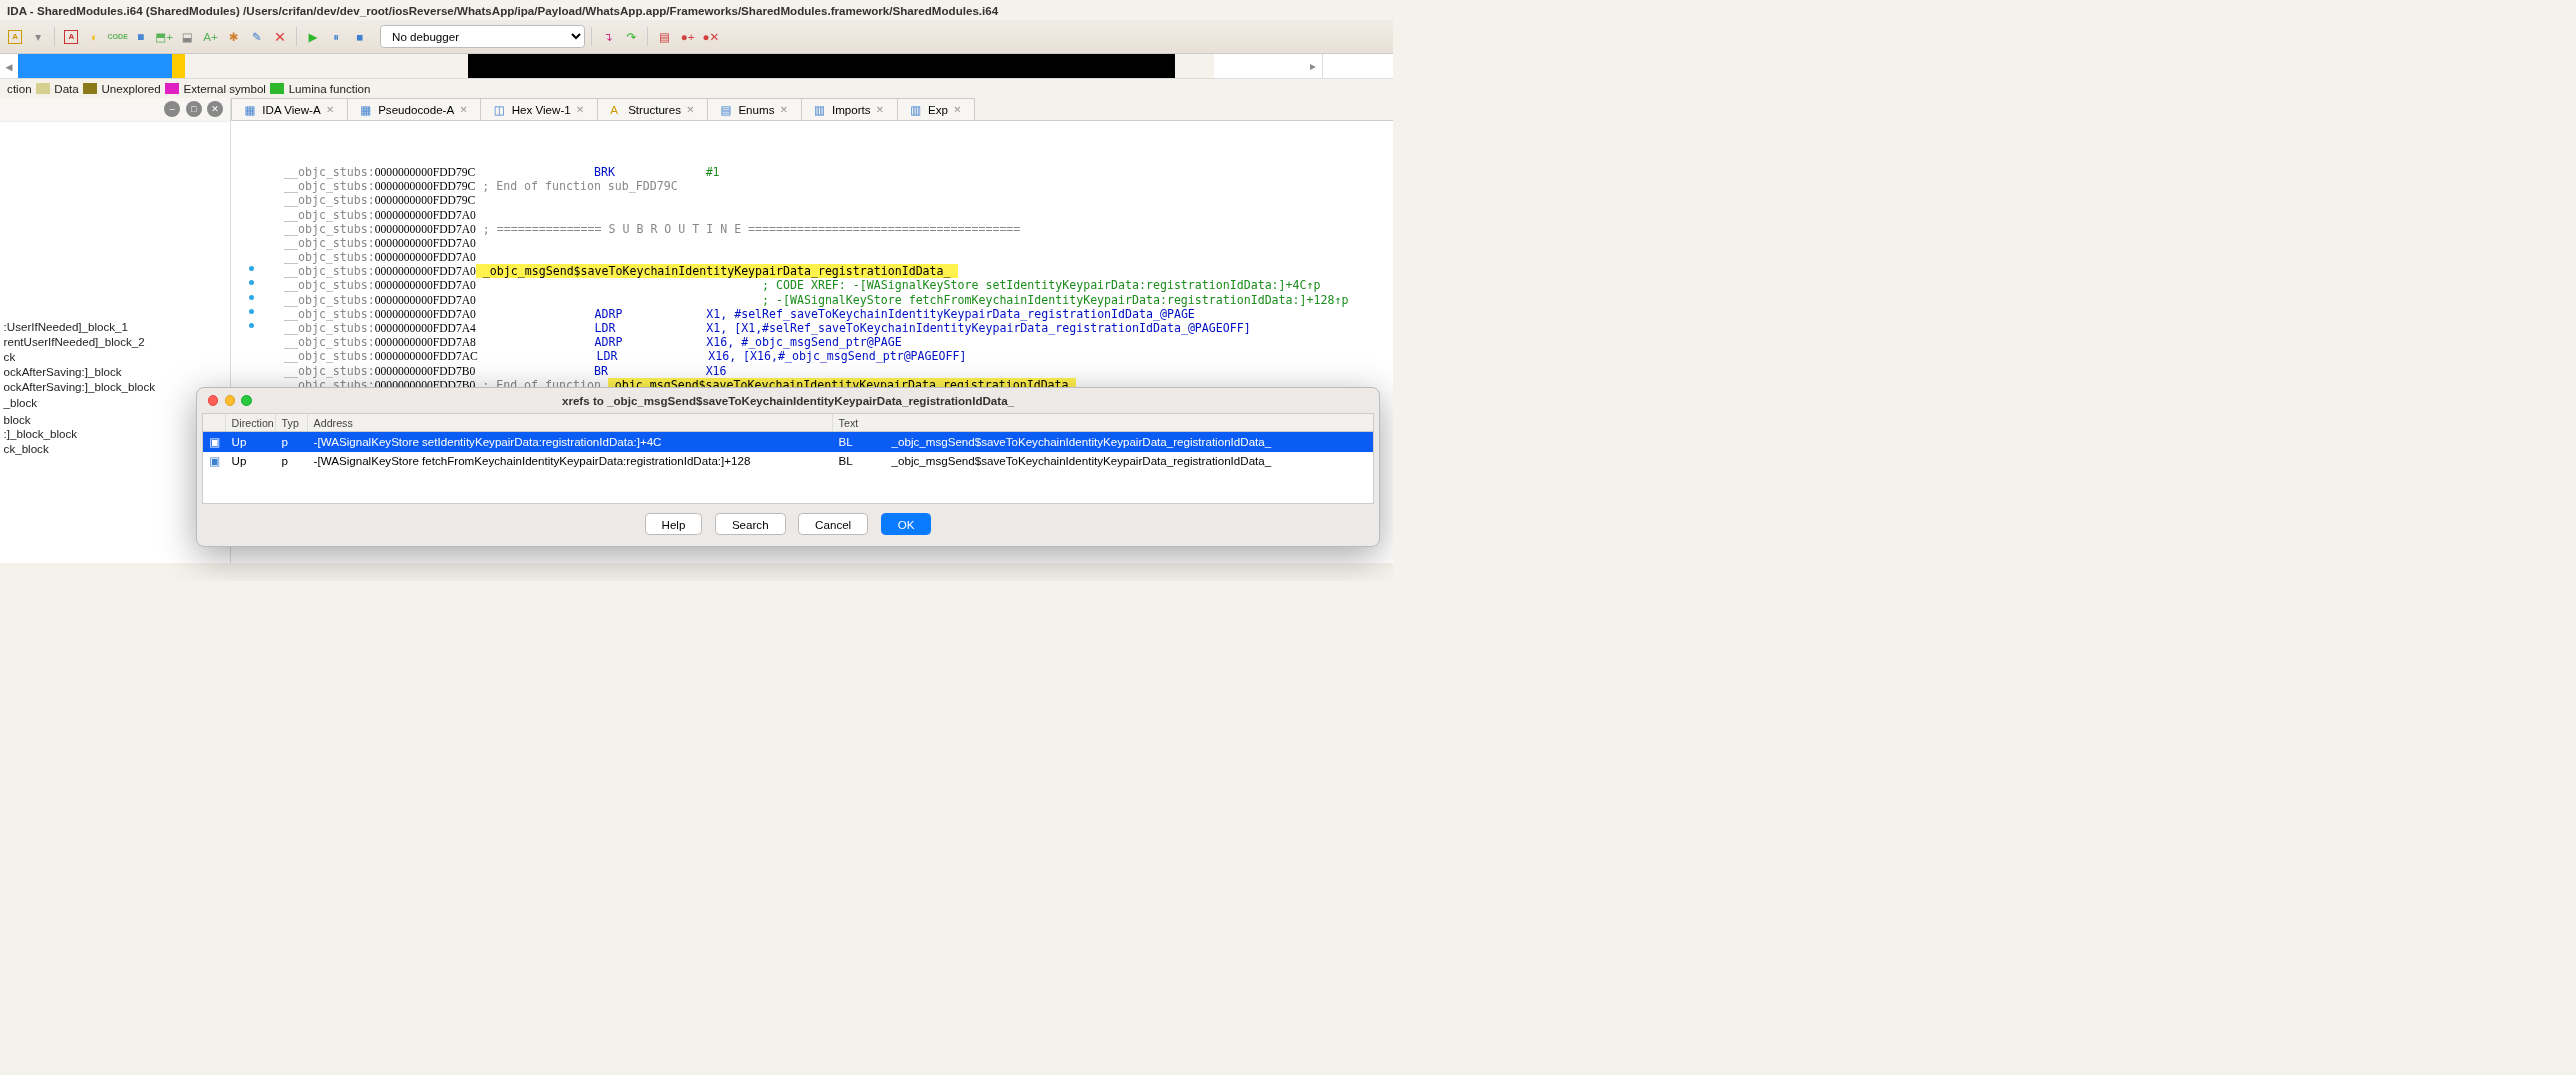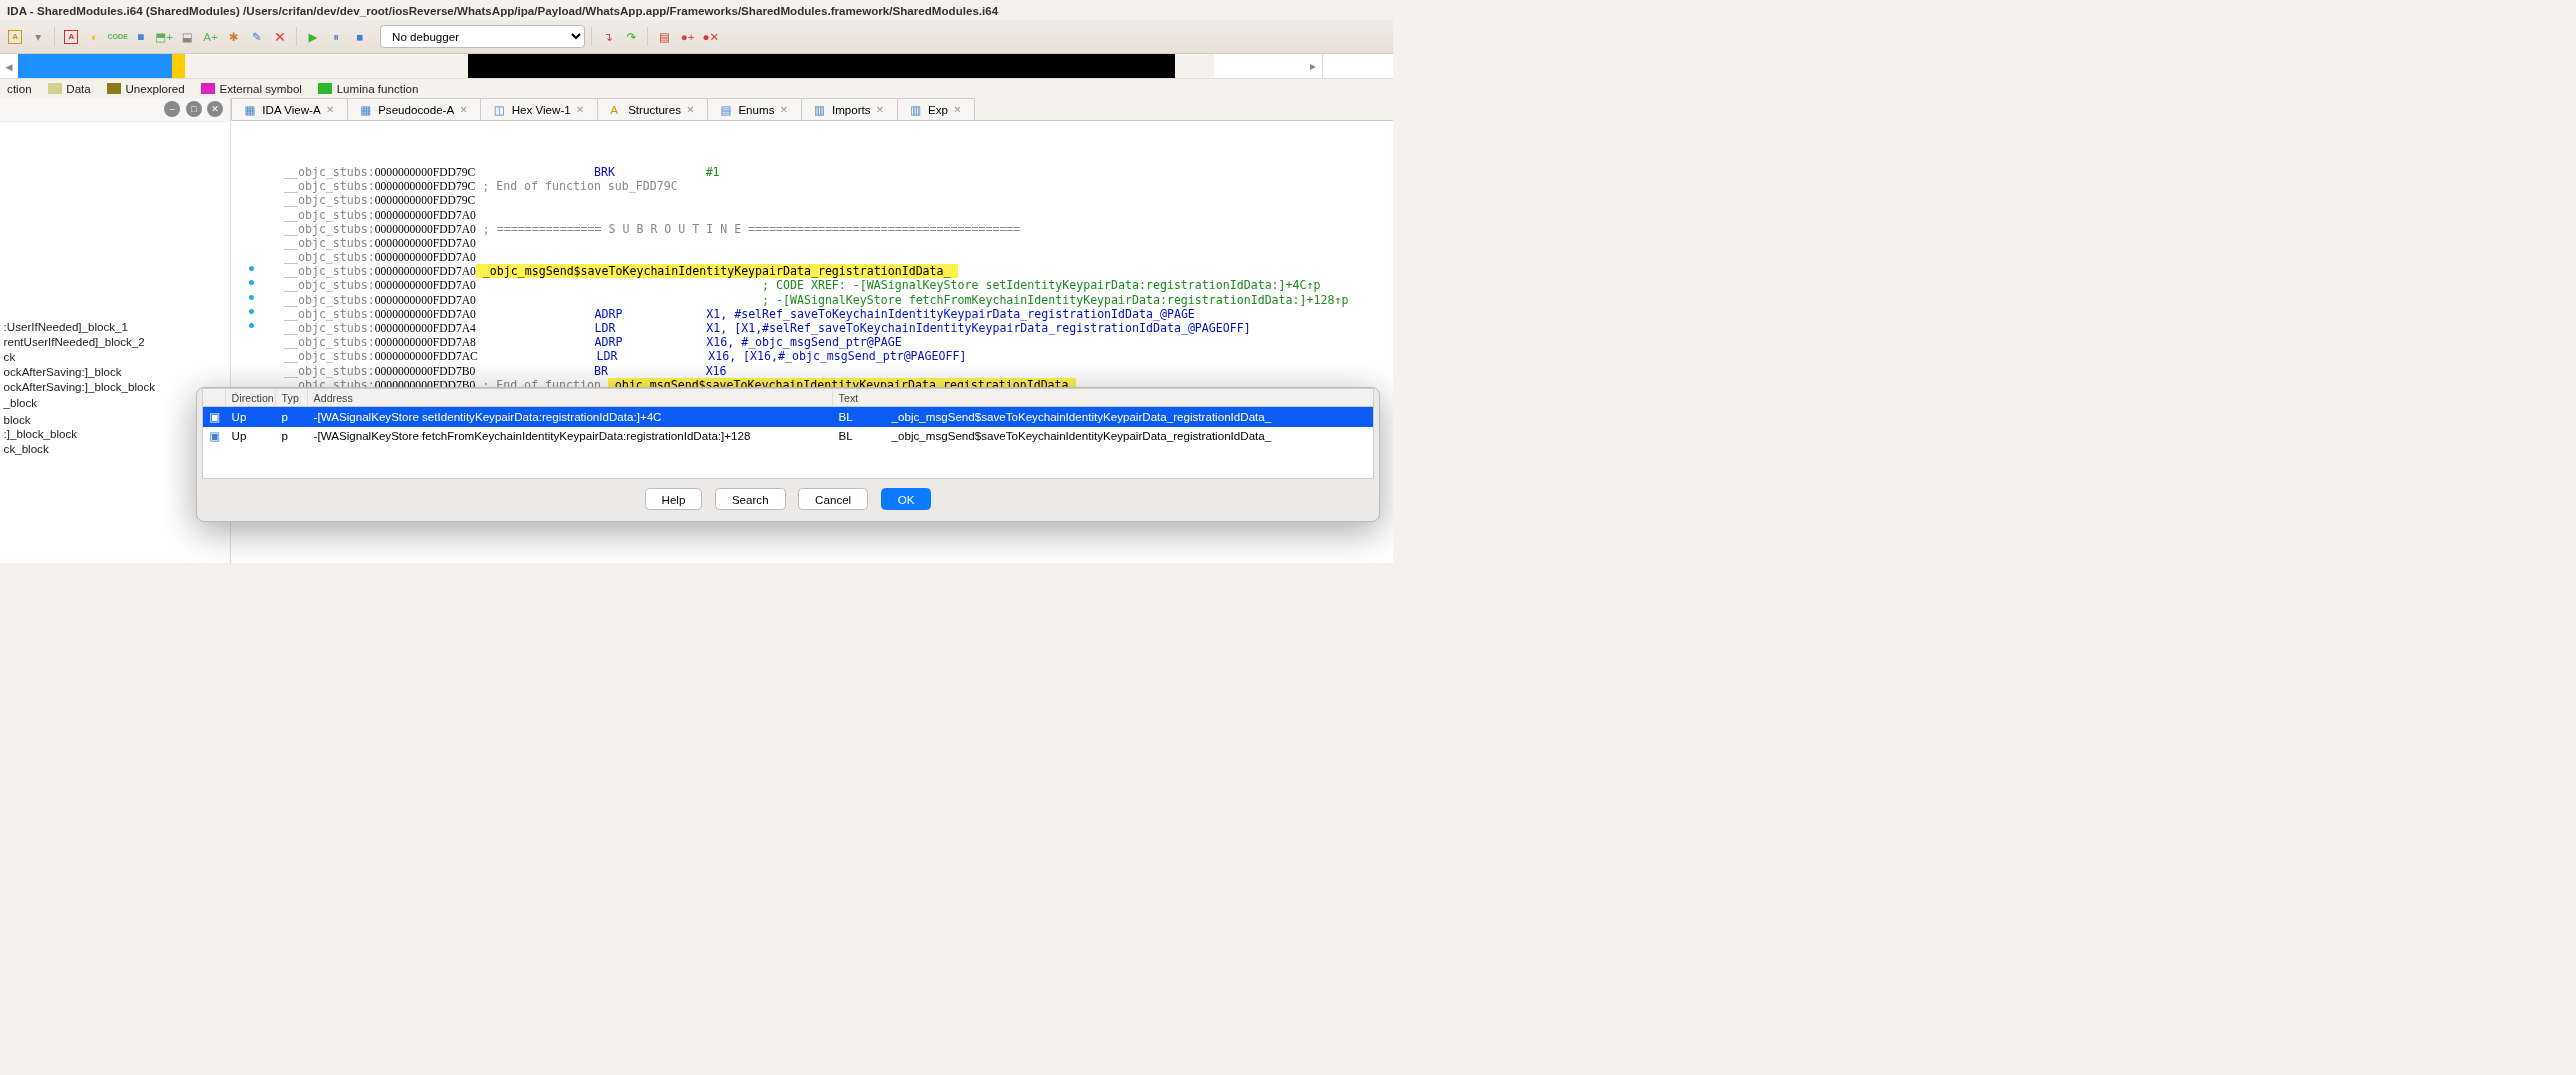--- a/index.html
+++ b/index.html
@@ -7,21 +7,21 @@
 .title-bar { background: #f5f1eb; padding: 3.6px 7.1px; font-size: 11.6px; font-weight: 600; color: #333; }
 .toolbar { background: linear-gradient(#f0ece6, #e8e0d6); border-bottom: 0.9px solid #ccc; padding: 3.6px 5.3px; display: flex; align-items: center; gap: 3.6px; height: 34px; }
 .toolbar-btn { width: 19.6px; height: 19.6px; display: inline-flex; align-items: center; justify-content: center; border-radius: 2.7px; cursor: pointer; }
 .toolbar-sep { width: 0.9px; height: 19.6px; background: #ccc; margin: 0 2.7px; }
 .debugger-select { flex: 0 0 auto; margin-left: 7.1px; }
 .debugger-select select { font-size: 11.6px; padding: 2.7px 7.1px; border: 0.9px solid #bbb; border-radius: 3.6px; background: #fff; width: 205px; height: 23px; }
 .nav-strip { height: 25px; background: #fff; border-bottom: 0.9px solid #ddd; display: flex; position: relative; }
 .nav-colored { height: 100%; display: flex; flex: 1; }
 .nav-seg { height: 100%; }
 .nav-arrow { width: 18px; height: 100%; display: flex; align-items: center; justify-content: center; color: #888; cursor: pointer; }
-.legend-bar { padding: 2.7px 7.1px; background: #f5f1eb; display: flex; gap: 16px; font-size: 11.6px; color: #222; align-items: center; }
+.legend-bar { padding: 2.7px 7.1px; background: #f5f1eb; display: flex; gap: 4px; font-size: 11.6px; color: #222; align-items: center; }
 .legend-item { display: flex; align-items: center; gap: 4.5px; }
 .legend-box { width: 14.2px; height: 11.6px; }
 .main-layout { display: flex; height: calc(100% - 116px); }
 .left-panel { width: 231px; background: #fff; border-right: 0.9px solid #ddd; display: flex; flex-direction: column; }
 .left-panel-header { display: flex; justify-content: flex-end; padding: 3.6px 7.1px; gap: 5.3px; border-bottom: 0.9px solid #eee; background: #f8f6f2; }
 .round-btn { width: 16px; height: 16px; border-radius: 50%; background: #888; display: flex; align-items: center; justify-content: center; color: #fff; font-size: 9px; cursor: pointer; }
 .func-list { flex: 1; overflow: hidden; padding: 1.8px 0; font-size: 11.6px; color: #222; white-space: nowrap; }
 .func-item { padding: 0.9px 3.6px; }
 .content-panel { flex: 1; display: flex; flex-direction: column; overflow: hidden; }
 .tabs-bar { display: flex; background: #f5f1eb; border-bottom: 0.9px solid #ccc; height: 23px; align-items: flex-end; }
@@ -202,20 +202,26 @@
     <div class="disasm">
       <div class="gutter-dots" id="gutter"><div class="blue-dot" style="top: 145px; left: 0px;"></div><div class="blue-dot" style="top: 159px; left: 0px;"></div><div class="blue-dot" style="top: 174px; left: 0px;"></div><div class="blue-dot" style="top: 188px; left: 0px;"></div><div class="blue-dot" style="top: 202px; left: 0px;"></div></div>
       <div id="disasm-lines"><div class="dis-line"><span class="seg-prefix">__objc_stubs:</span><span class="seg-addr">0000000000FDD79C</span><span>                 </span><span class="mnemonic">BRK</span><span>             </span><span class="op-num">#1</span></div><div class="dis-line"><span class="seg-prefix">__objc_stubs:</span><span class="seg-addr">0000000000FDD79C</span><span class="dis-comment"> ; End of function sub_FDD79C</span></div><div class="dis-line"><span class="seg-prefix">__objc_stubs:</span><span class="seg-addr">0000000000FDD79C</span></div><div class="dis-line"><span class="seg-prefix">__objc_stubs:</span><span class="seg-addr">0000000000FDD7A0</span></div><div class="dis-line"><span class="seg-prefix">__objc_stubs:</span><span class="seg-addr">0000000000FDD7A0</span><span class="dis-comment"> ; =============== S U B R O U T I N E =======================================</span></div><div class="dis-line"><span class="seg-prefix">__objc_stubs:</span><span class="seg-addr">0000000000FDD7A0</span></div><div class="dis-line"><span class="seg-prefix">__objc_stubs:</span><span class="seg-addr">0000000000FDD7A0</span></div><div class="dis-line"><span class="seg-prefix">__objc_stubs:</span><span class="seg-addr">0000000000FDD7A0</span><span class="hl"> _objc_msgSend$saveToKeychainIdentityKeypairData_registrationIdData_ </span></div><div class="dis-line"><span class="seg-prefix">__objc_stubs:</span><span class="seg-addr">0000000000FDD7A0</span><span class="xref-text">                                         ; CODE XREF: -[WASignalKeyStore setIdentityKeypairData:registrationIdData:]+4C↑p</span></div><div class="dis-line"><span class="seg-prefix">__objc_stubs:</span><span class="seg-addr">0000000000FDD7A0</span><span class="xref-text">                                         ; -[WASignalKeyStore fetchFromKeychainIdentityKeypairData:registrationIdData:]+128↑p</span></div><div class="dis-line"><span class="seg-prefix">__objc_stubs:</span><span class="seg-addr">0000000000FDD7A0</span><span>                 </span><span class="mnemonic">ADRP</span><span>            </span><span class="op-sym">X1, #selRef_saveToKeychainIdentityKeypairData_registrationIdData_@PAGE</span></div><div class="dis-line"><span class="seg-prefix">__objc_stubs:</span><span class="seg-addr">0000000000FDD7A4</span><span>                 </span><span class="mnemonic">LDR</span><span>             </span><span class="op-sym">X1, [X1,#selRef_saveToKeychainIdentityKeypairData_registrationIdData_@PAGEOFF]</span></div><div class="dis-line"><span class="seg-prefix">__objc_stubs:</span><span class="seg-addr">0000000000FDD7A8</span><span>                 </span><span class="mnemonic">ADRP</span><span>            </span><span class="op-sym">X16, #_objc_msgSend_ptr@PAGE</span></div><div class="dis-line"><span class="seg-prefix">__objc_stubs:</span><span class="seg-addr">0000000000FDD7AC</span><span>                 </span><span class="mnemonic">LDR</span><span>             </span><span class="op-sym">X16, [X16,#_objc_msgSend_ptr@PAGEOFF]</span></div><div class="dis-line"><span class="seg-prefix">__objc_stubs:</span><span class="seg-addr">0000000000FDD7B0</span><span>                 </span><span class="mnemonic">BR</span><span>              </span><span class="op-sym">X16</span></div><div class="dis-line"><span class="seg-prefix">__objc_stubs:</span><span class="seg-addr">0000000000FDD7B0</span><span class="dis-comment"> ; End of function </span><span class="hl">_objc_msgSend$saveToKeychainIdentityKeypairData_registrationIdData_</span></div><div class="dis-line"><span class="seg-prefix">__objc_stubs:</span><span class="seg-addr">0000000000FDD7B0</span></div><div class="dis-line"><span class="seg-prefix">  objc_stubs:</span><span class="seg-addr">0000000000FDD7B0</span></div></div>
       <div style="height:169px"></div>
       
     </div>
   </div>
 </div>
 
 <div class="dialog">
+  <div class="dialog-titlebar">
+    <span class="traffic red"></span>
+    <span class="traffic yellow"></span>
+    <span class="traffic green"></span>
+    <span class="dialog-title">xrefs to _objc_msgSend$saveToKeychainIdentityKeypairData_registrationIdData_</span>
+  </div>
   <div class="dialog-table">
     <div class="dialog-th">
       <div class="col-icon"></div>
       <div class="col-dir">Direction</div>
       <div class="col-typ">Typ</div>
       <div class="col-addr">Address</div>
       <div class="col-text" style="border-right:none">Text</div>
     </div>
     <div id="dialog-rows">
         <div class="dialog-row selected">

